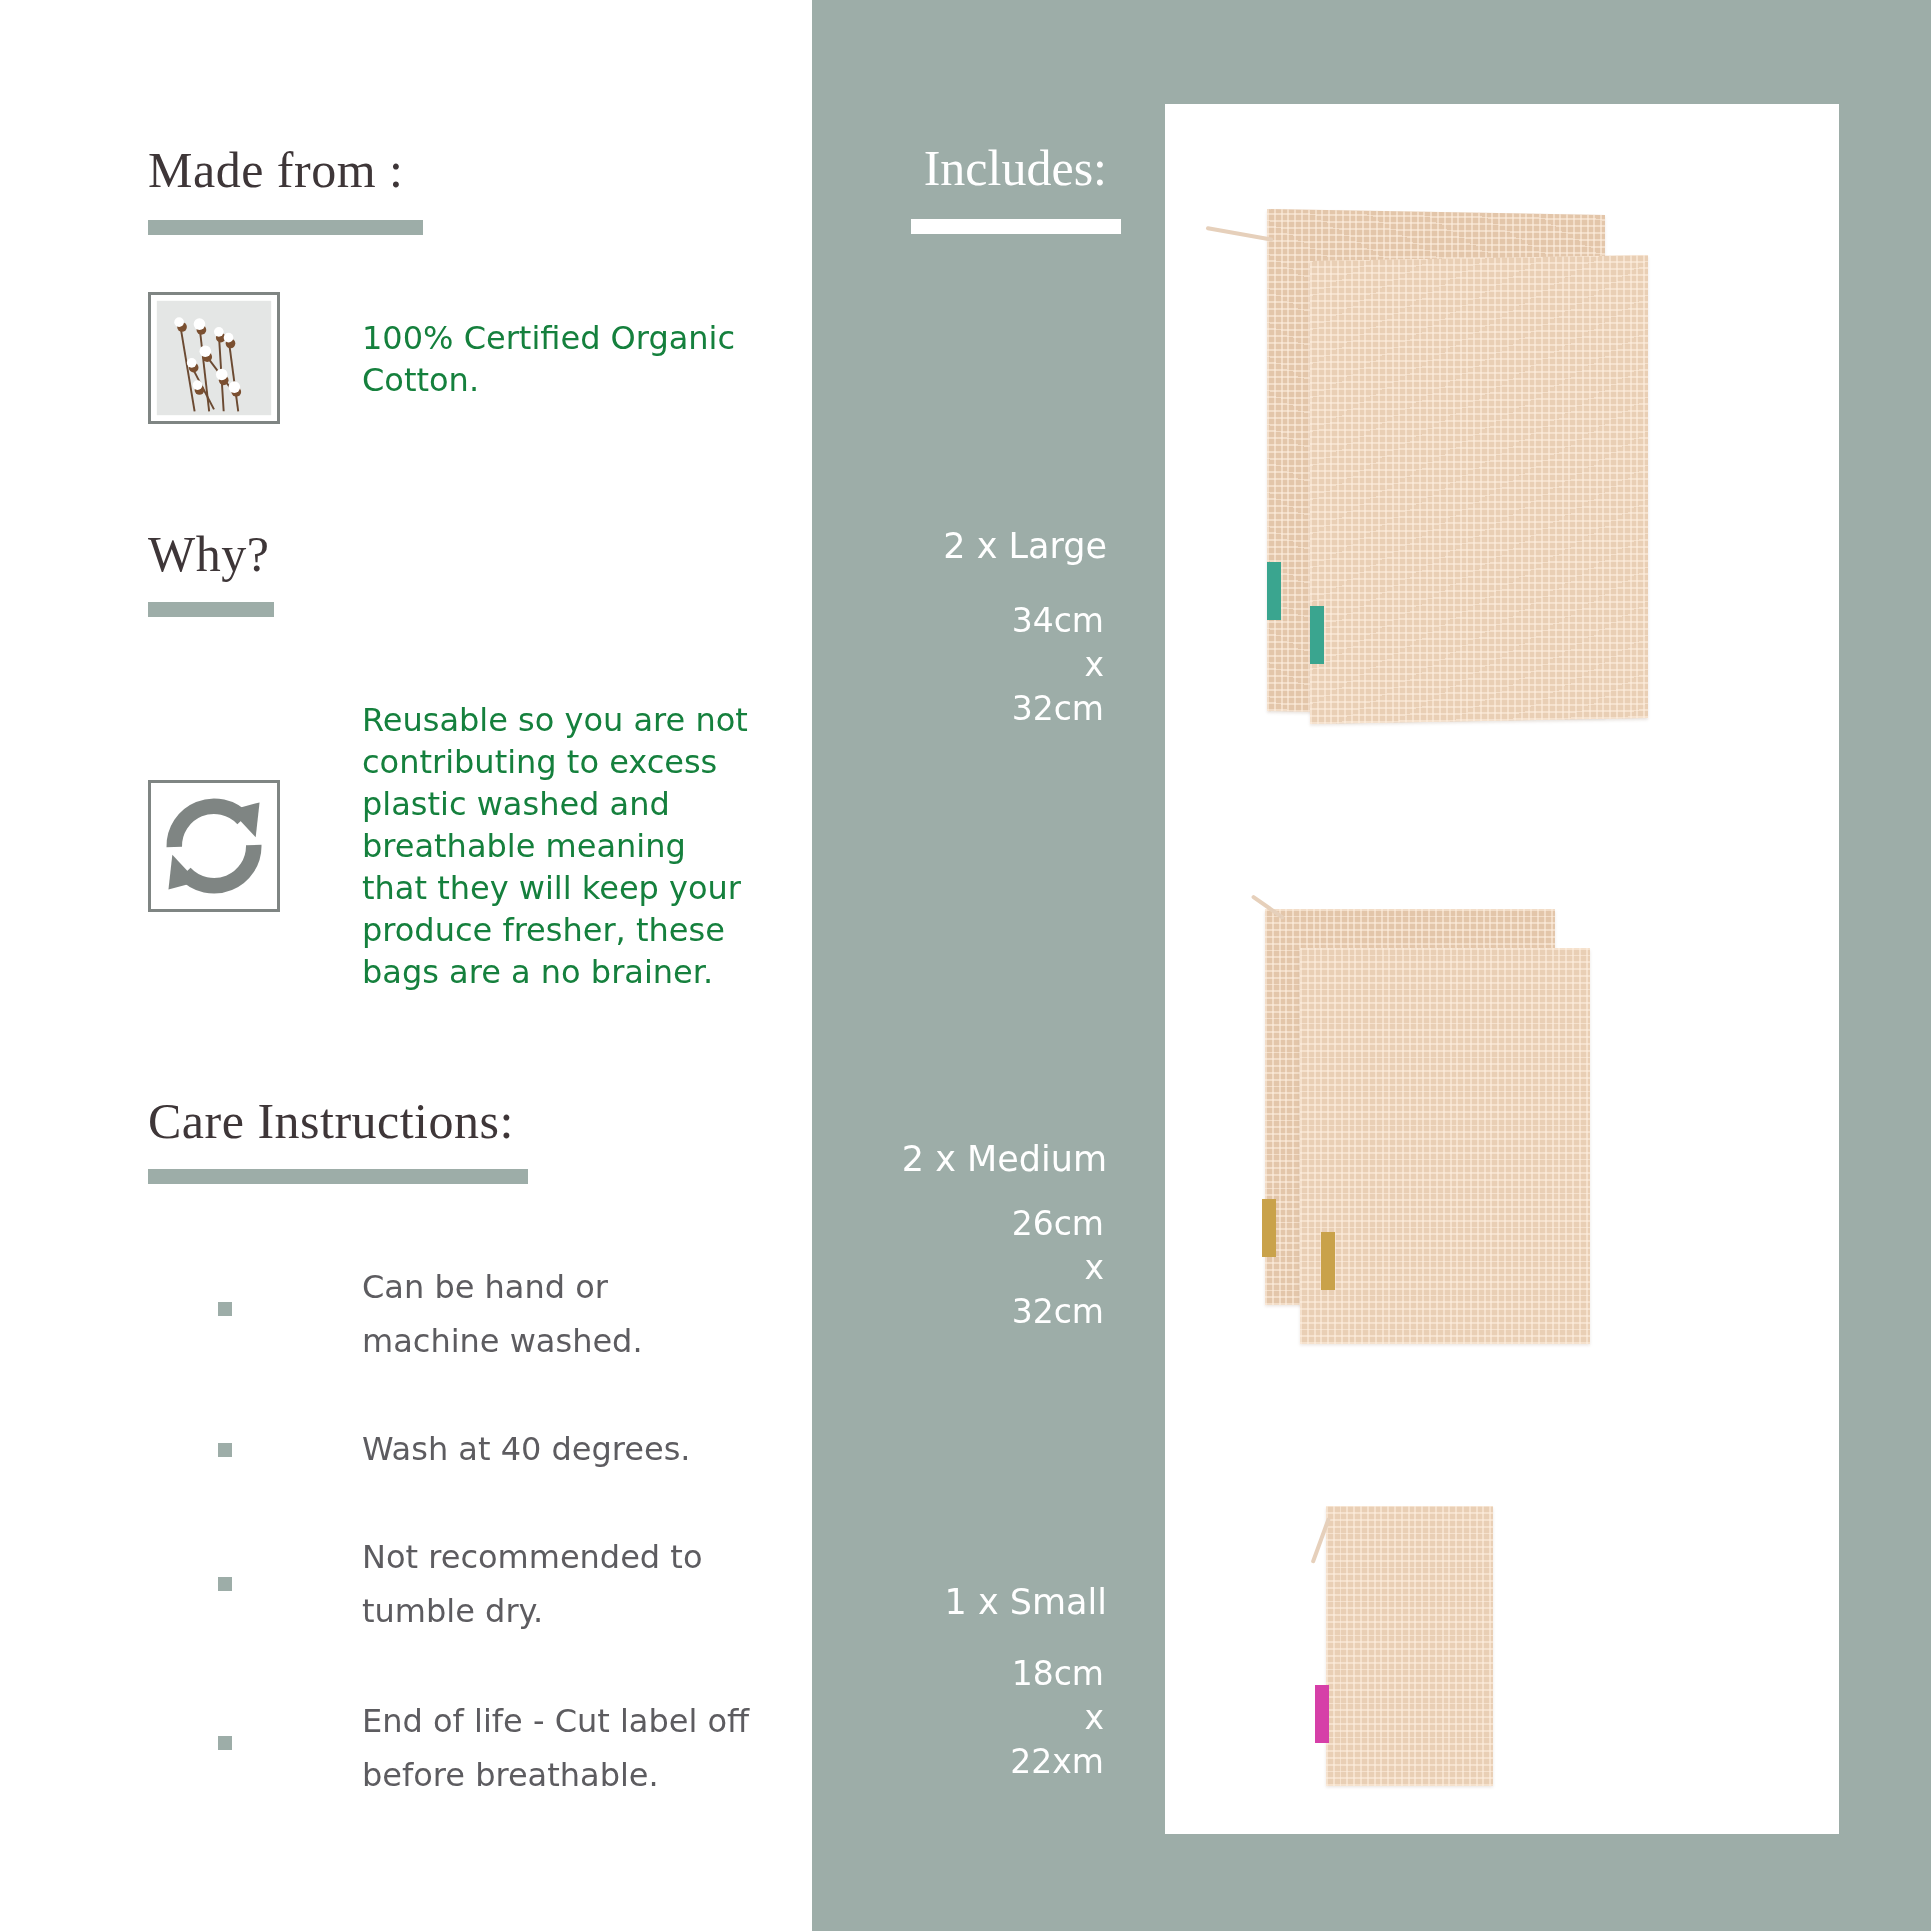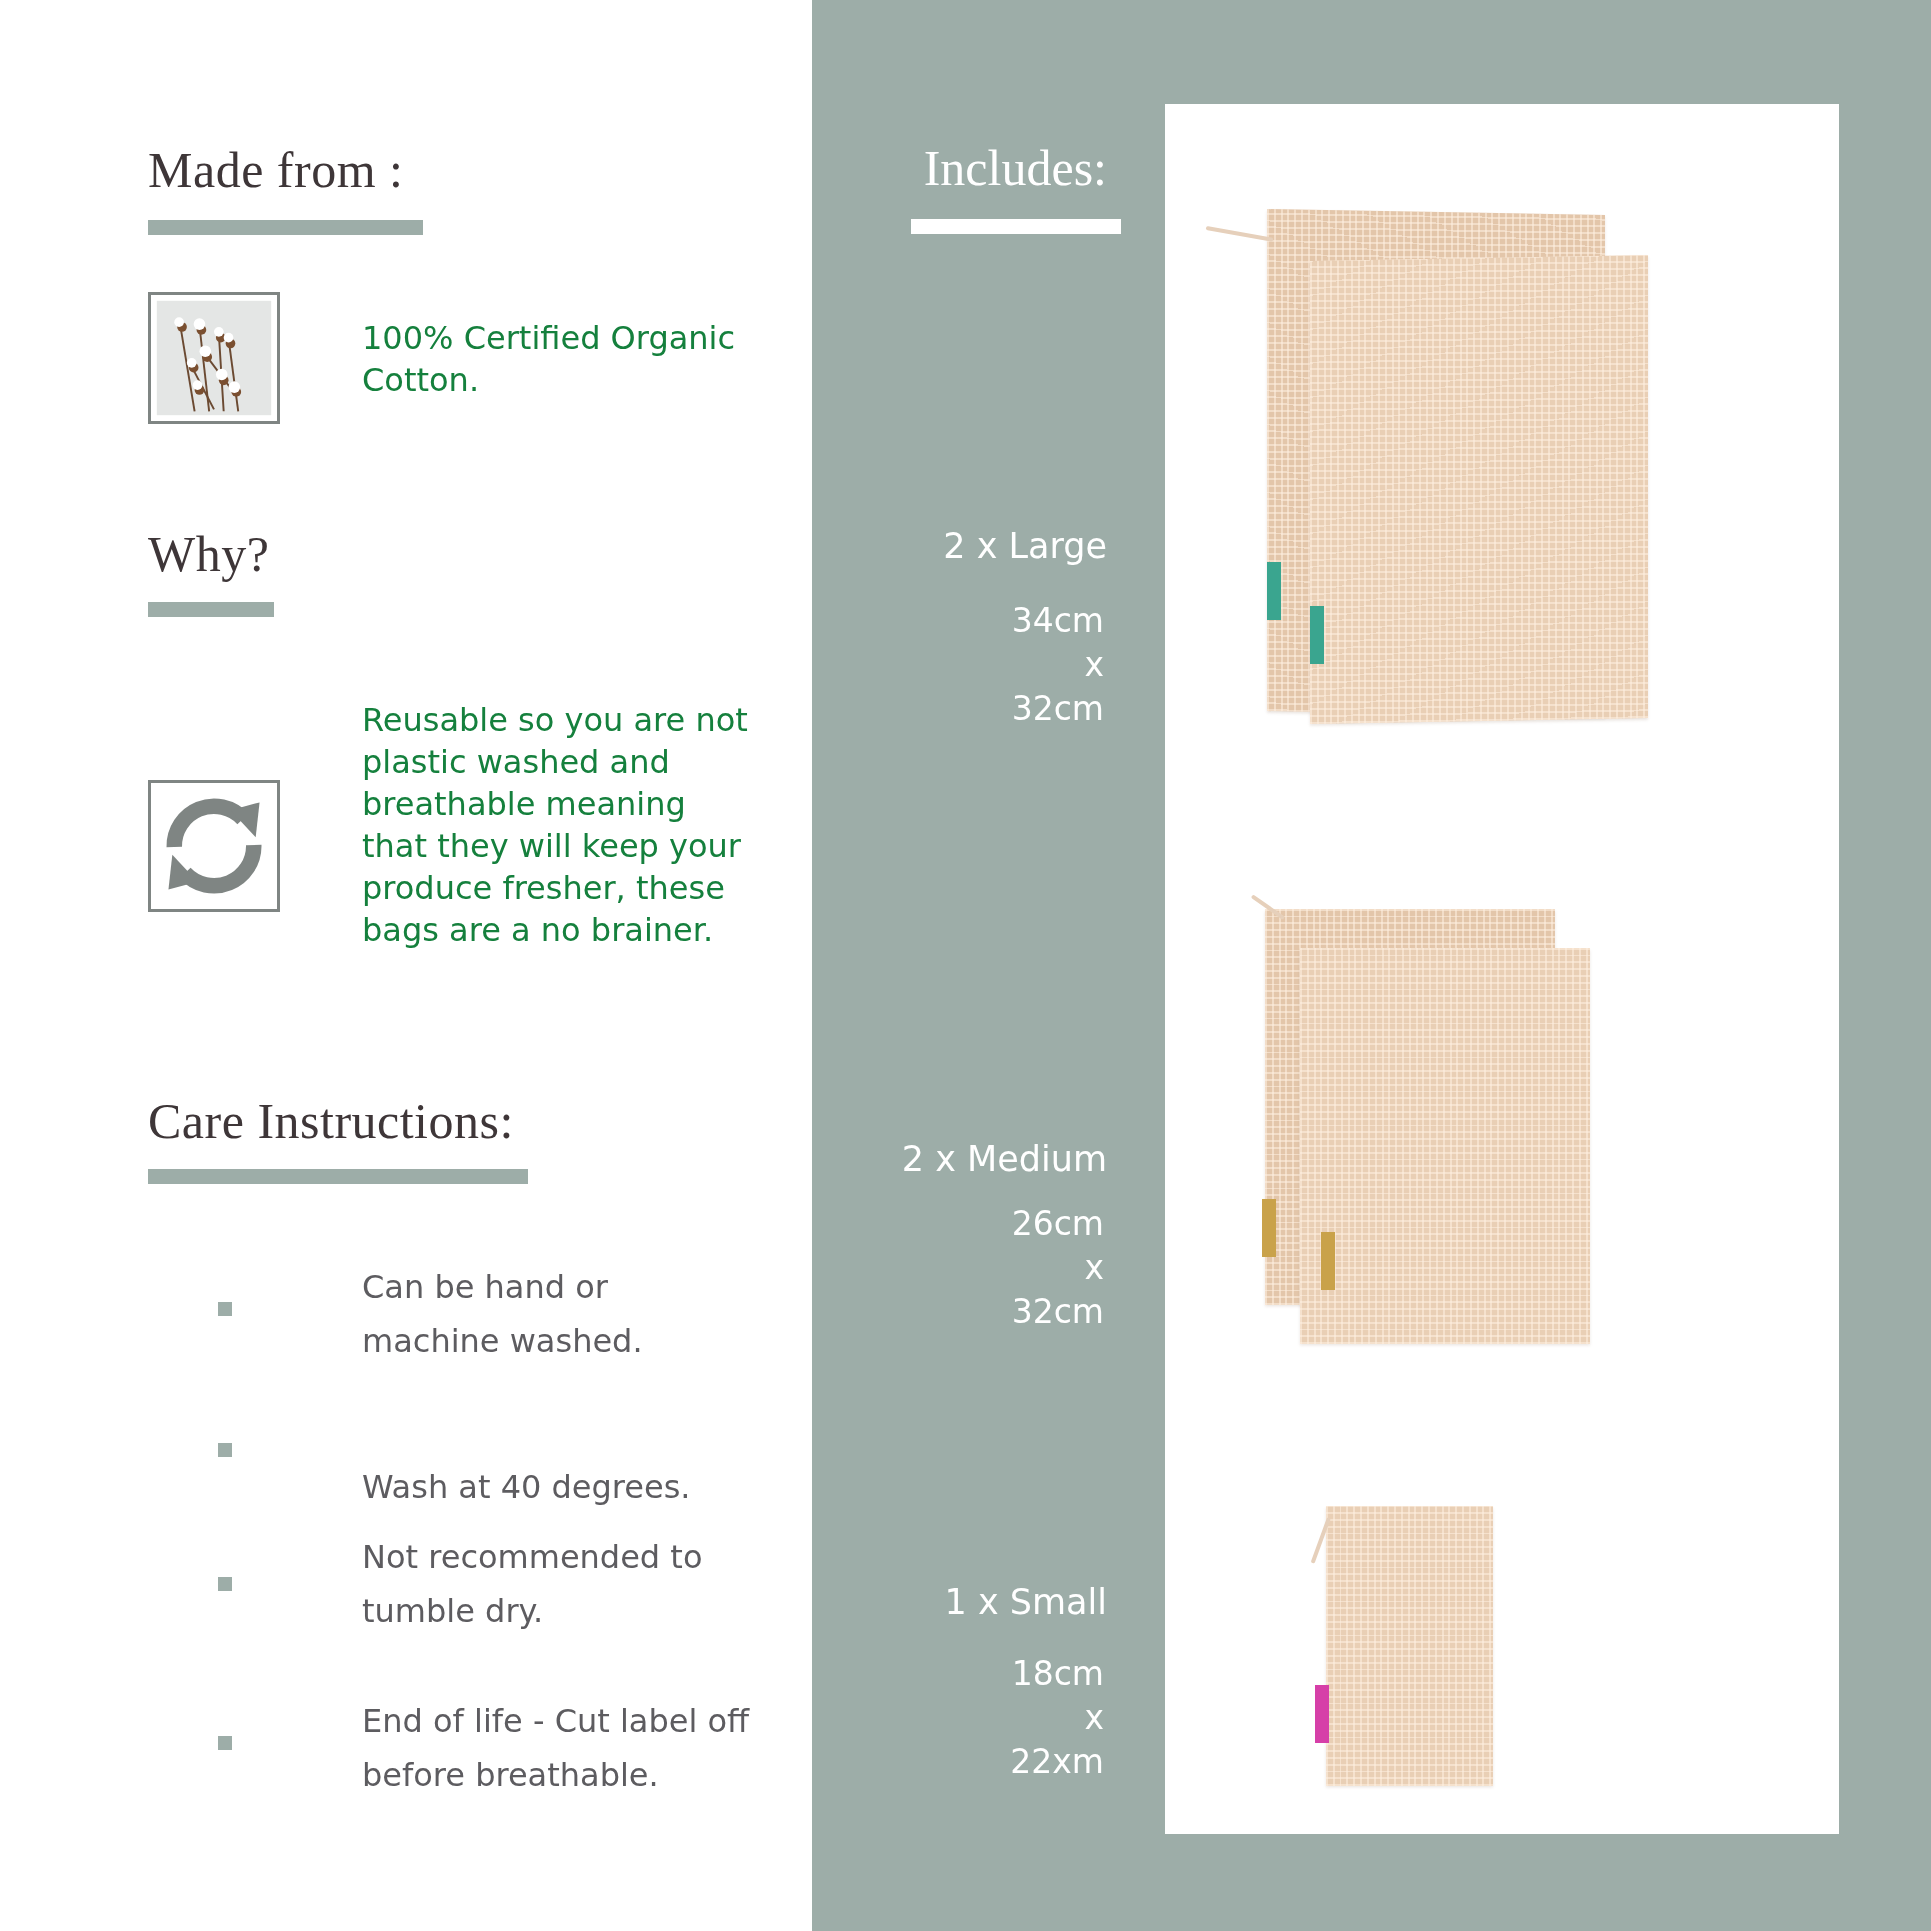--- a/index.html
+++ b/index.html
@@ -118,38 +118,39 @@
     <g fill="none" stroke="#7f8583" stroke-width="16">
       <path d="M24 66 A41 41 0 0 1 95 37"></path>
       <path d="M106 64 A41 41 0 0 1 35 93"></path>
     </g>
     <polygon points="82,28 112,20 108,56" fill="#7f8583"></polygon>
     <polygon points="48,102 18,110 22,74" fill="#7f8583"></polygon>
   </svg>
 </div>
 <div class="body-text" style="top:699px;">
   <div>Reusable so you are not</div>
+  <div>contributing to excess</div>
   <div>plastic washed and</div>
   <div>breathable meaning</div>
   <div>that they will keep your</div>
   <div>produce fresher, these</div>
   <div>bags are a no brainer.</div>
 </div>
 
 <div class="heading" style="top:1096px;">Care Instructions:</div>
 <div class="bar" style="top:1169px; width:380px;"></div>
 
 <div class="bullet" style="top:1302px;"></div>
 <div class="care-text" style="top:1260px;">
   <div>Can be hand or</div>
   <div>machine washed.</div>
 </div>
 
 <div class="bullet" style="top:1443px;"></div>
-<div class="care-text" style="top:1422px;margin-top:38px;">
+<div class="care-text" style="top:1422px;">
   <div>Wash at 40 degrees.</div>
 </div>
 
 <div class="bullet" style="top:1577px;"></div>
 <div class="care-text" style="top:1530px;">
   <div>Not recommended to</div>
   <div>tumble dry.</div>
 </div>
 
 <div class="bullet" style="top:1736px;"></div>

